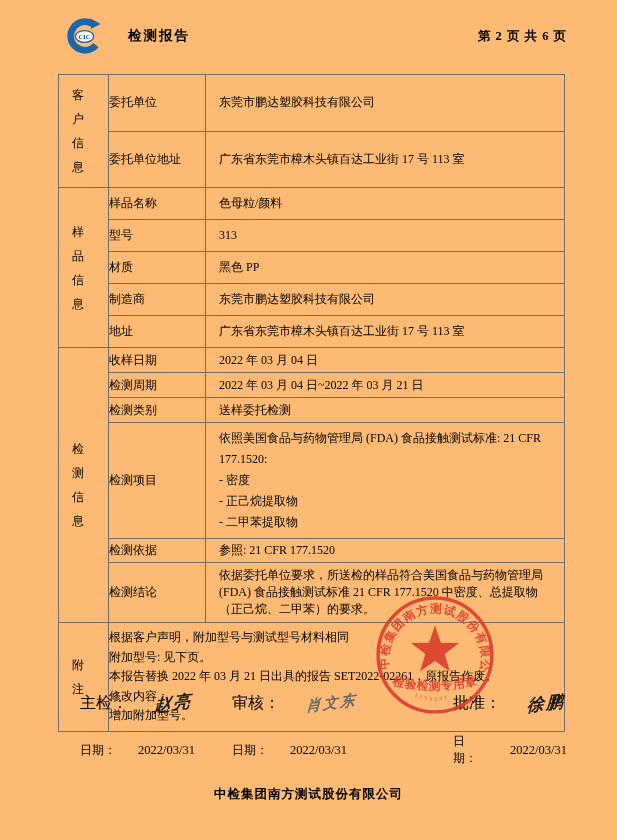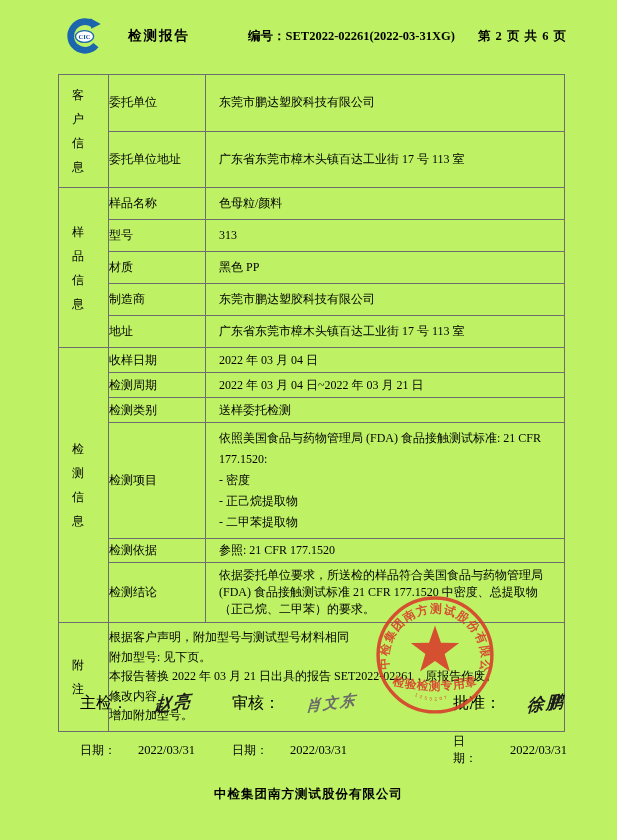--- a/index.html
+++ b/index.html
@@ -1,18 +1,18 @@
 <!DOCTYPE html>
 <html><head>
 <meta charset="utf-8">
 <style>
   * { margin:0; padding:0; box-sizing:border-box; }
   html,body { background:#ffffff; }
   .page {
-    position:relative; width:617px; height:840px; background:#bef264; overflow:hidden;
+    position:relative; width:617px; height:840px; background:#fdba74; overflow:hidden;
     font-family:"Liberation Serif","DejaVu Serif",serif; color:#000; font-size:12px;
   }
   
   .header { position:absolute; top:12px; left:64px; right:50px; height:48px;
             display:flex; align-items:center; }
   .logo { width:42px; height:42px; flex:0 0 auto; }
   .hdr-title { font-weight:bold; font-size:13.5px; margin-left:22px; letter-spacing:2px; }
   .hdr-no { font-weight:bold; font-size:12.5px; margin-left:58px; }
   .hdr-page { font-weight:bold; font-size:12.5px; margin-left:auto; letter-spacing:1px; }
   
@@ -58,21 +58,20 @@
 <div class="page">
 
   <div class="header">
     <svg class="logo" viewBox="0 0 44 44">
       <path d="M 33.5 31.6 A 15 15 0 1 1 30.6 9.7" fill="none" stroke="#1b66ad" stroke-width="7"></path>
       <polygon points="27.5,3.5 38.5,9.5 28.5,14.5" fill="#1b66ad"></polygon>
       <ellipse cx="21.5" cy="22.5" rx="9.5" ry="6.2" fill="#ffffff" stroke="#1b66ad" stroke-width="1.4"></ellipse>
       <text x="21.5" y="25.3" text-anchor="middle" font-size="6.8" font-weight="bold" fill="#14508f" font-family="Liberation Serif, DejaVu Serif, serif">CIC</text>
     </svg>
     <div class="hdr-title">检测报告</div>
-    <div class="hdr-no"><span>编号：</span><span>SET2022-02261(2022-03-31XG)</span></div>
     <div class="hdr-page">第 2 页 共 6 页</div>
   </div>
 
   <table class="report">
 
     <tbody>
         <tr class="h35">
       <td class="sec" rowspan="2">客户信息</td>
       <td class="lbl">委托单位</td>
       <td class="val">东莞市鹏达塑胶科技有限公司</td>

